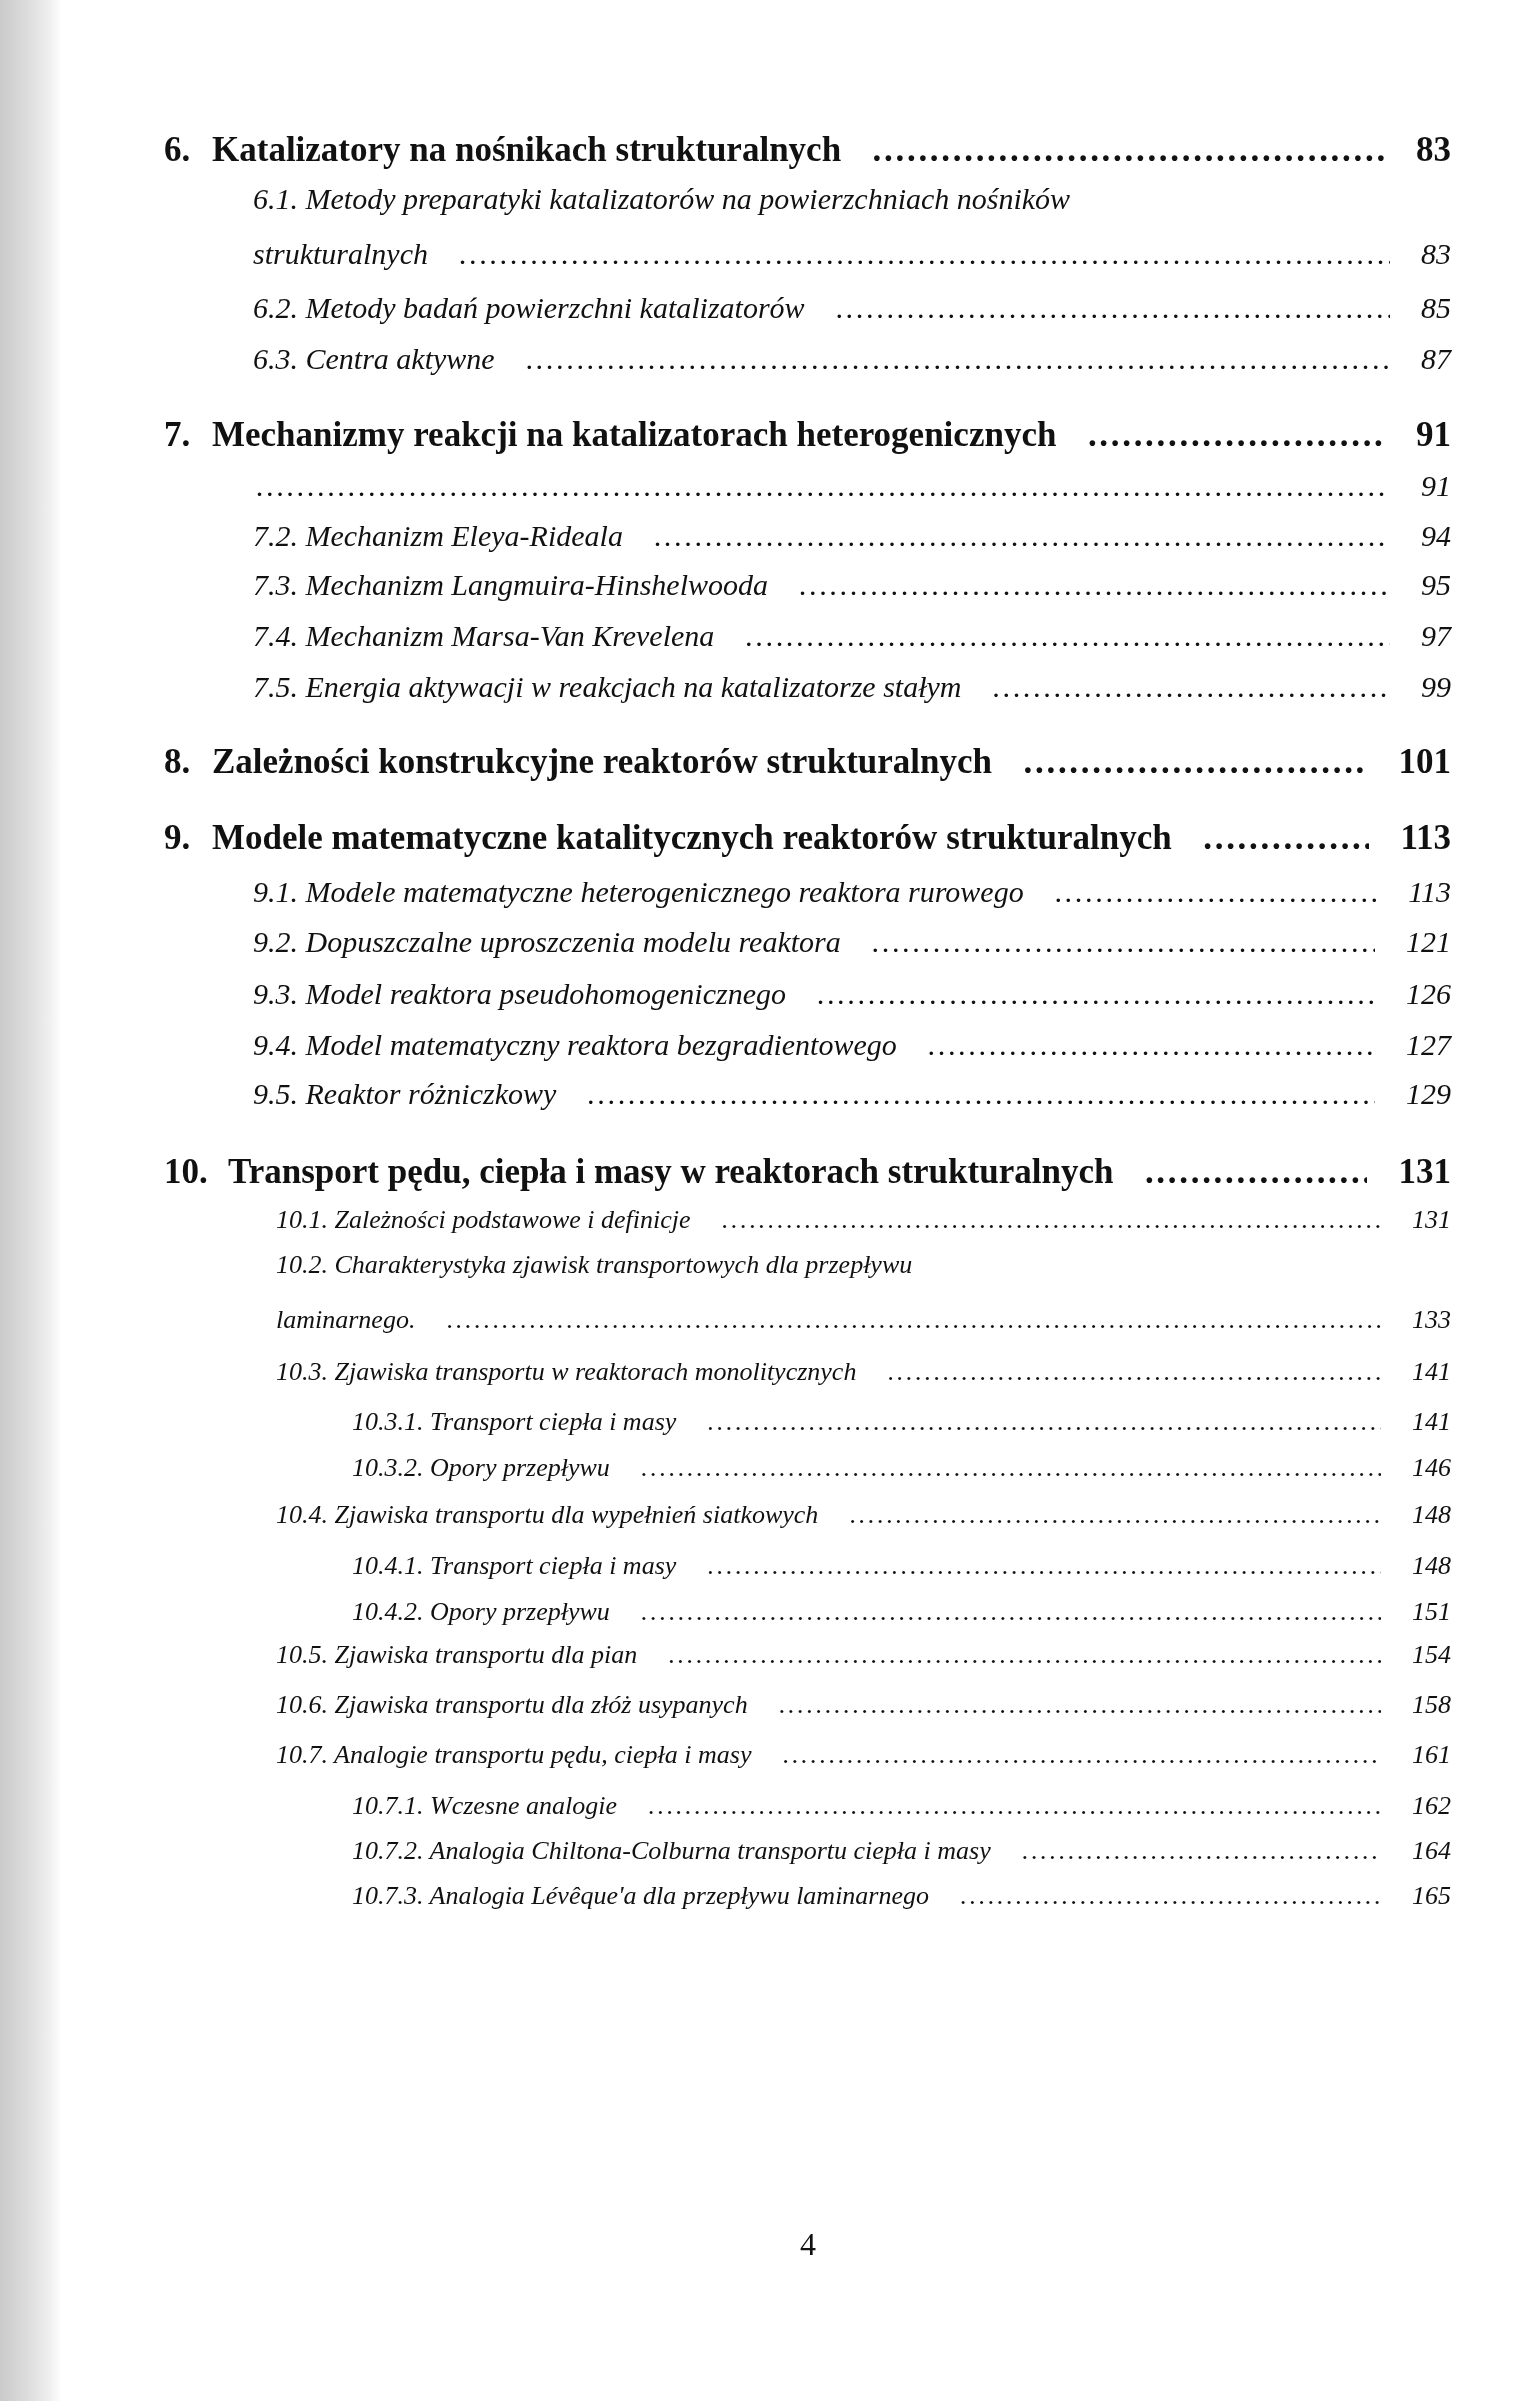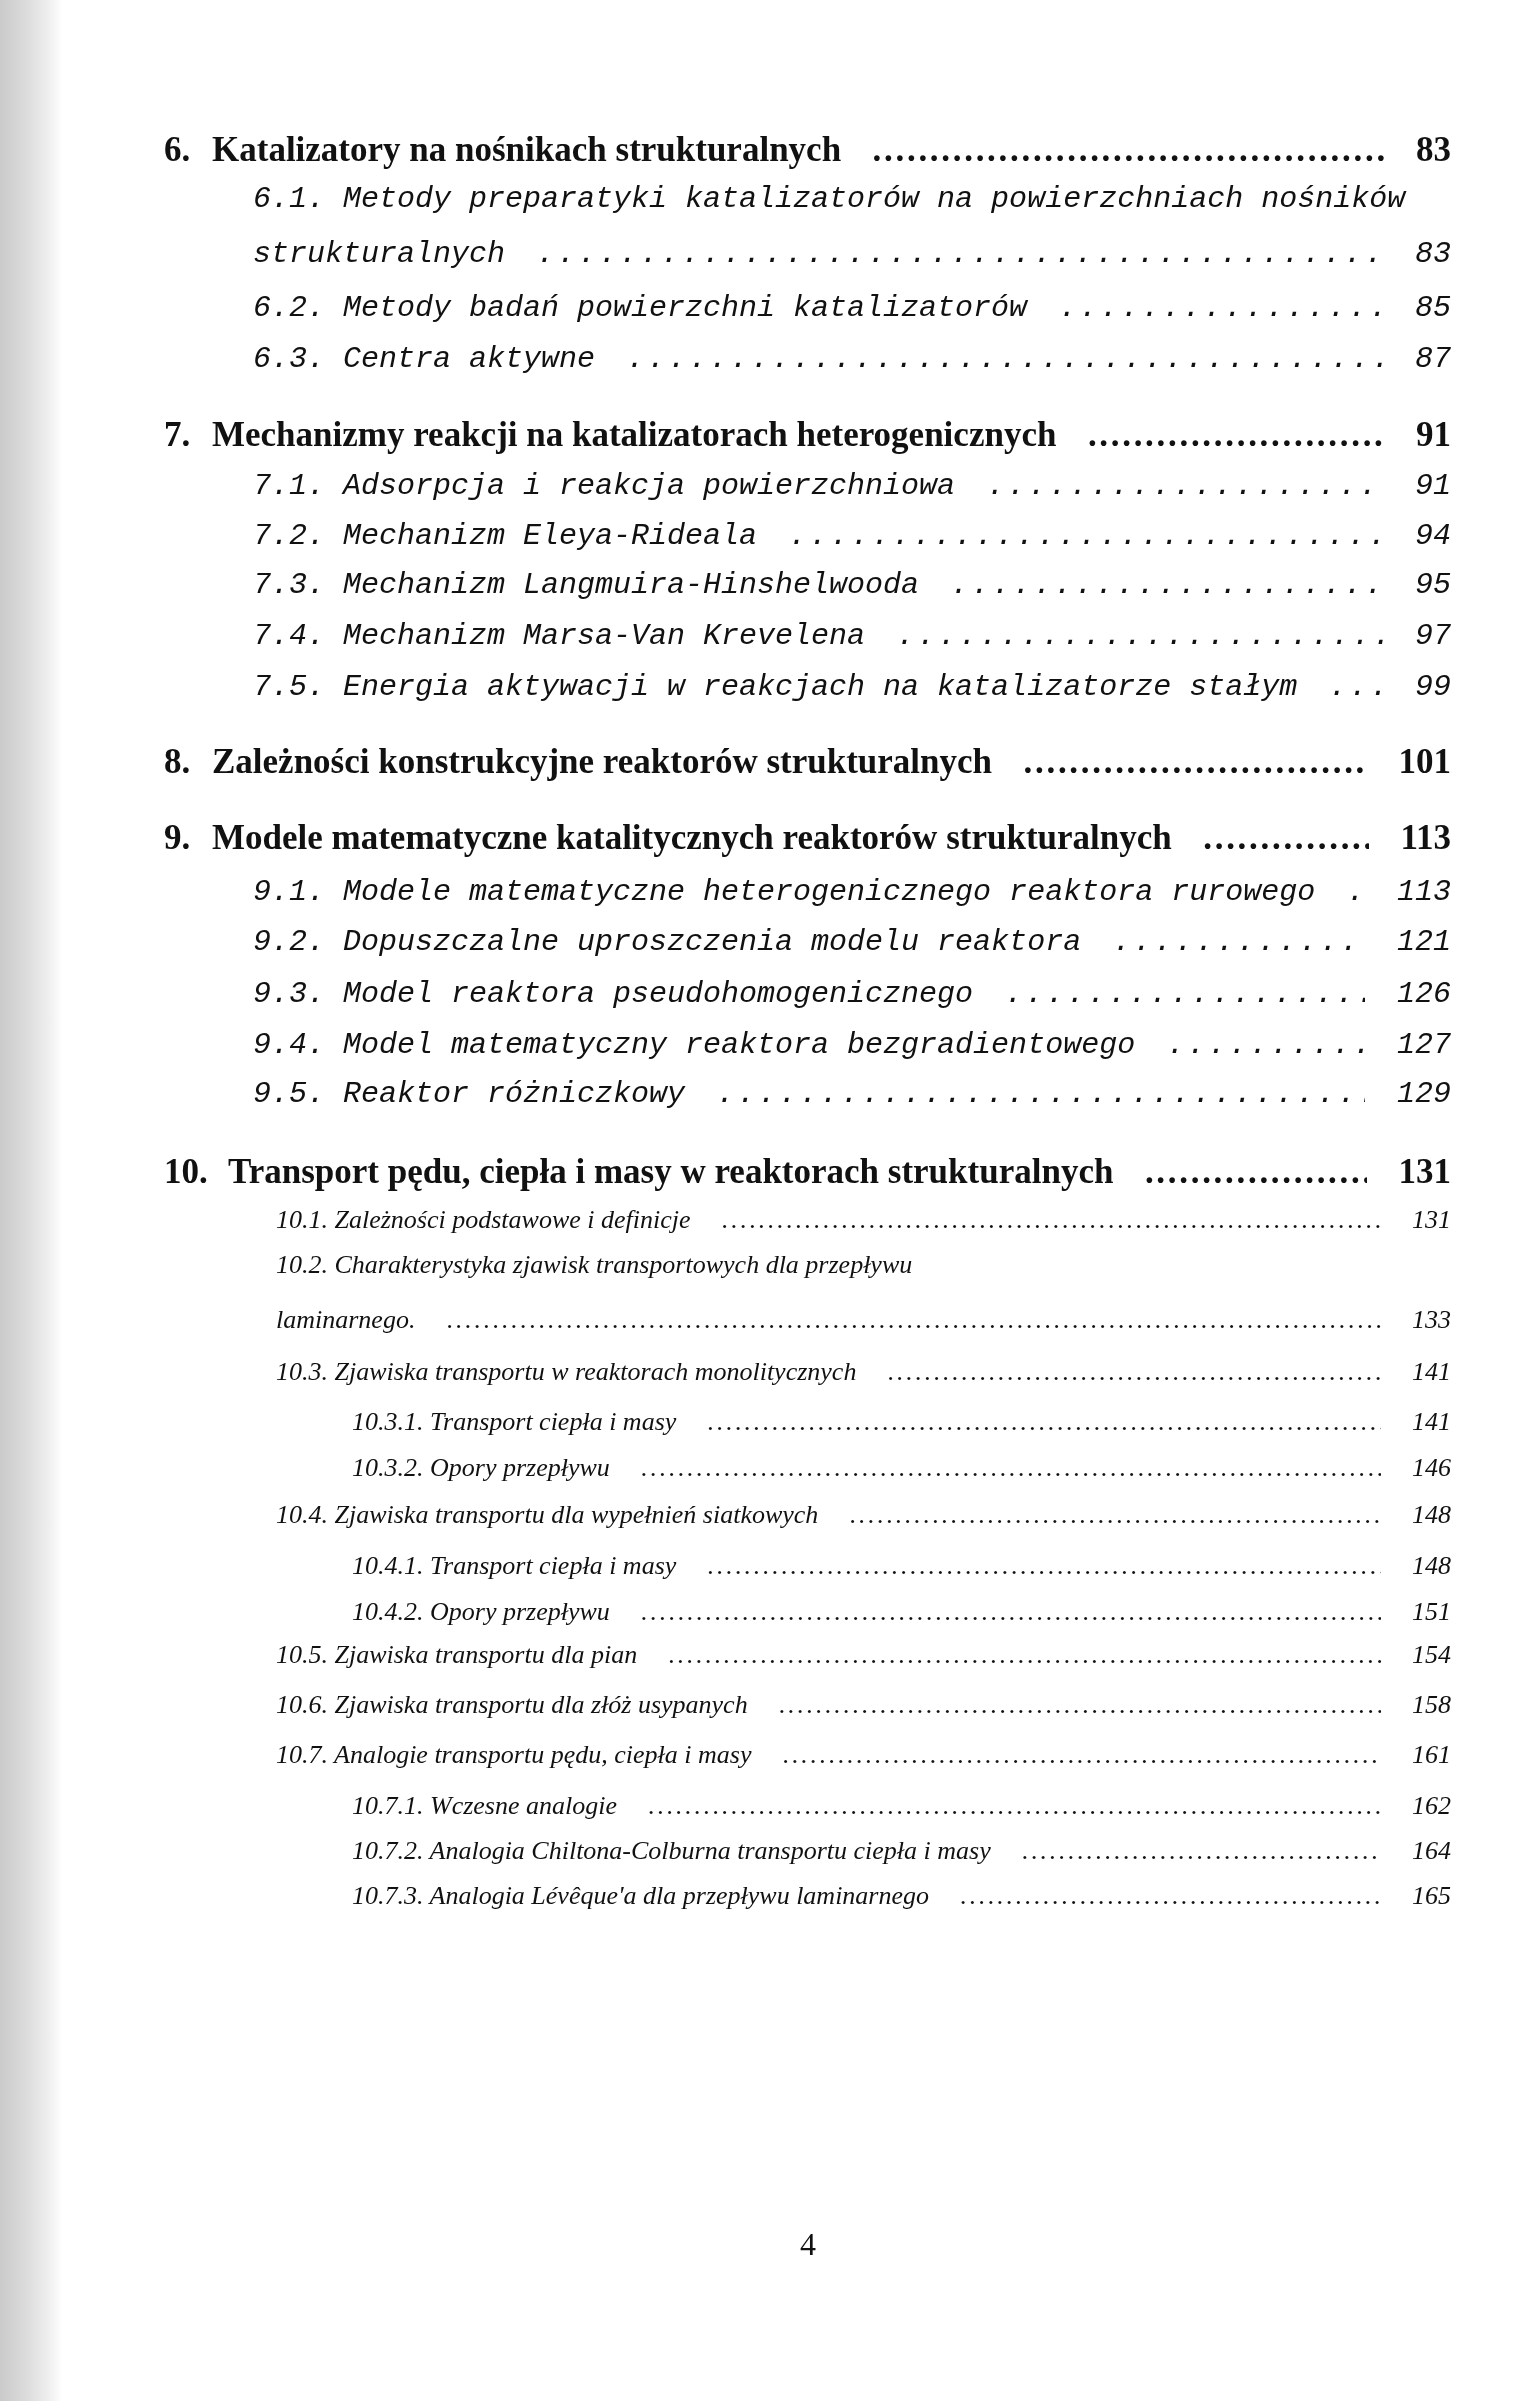--- a/index.html
+++ b/index.html
@@ -8,21 +8,21 @@
   .scanedge { position:absolute; left:0; top:0; width:62px; height:2401px;
      background:linear-gradient(to right,#bdbdbd 0%,#d4d4d4 45%,#ececec 80%,#fff 100%); opacity:.8; }
   .line { position:absolute; display:flex; align-items:baseline; white-space:nowrap;gap:28px; }
   .line .t { flex:0 0 auto; }
   .line .dots { flex:1 1 auto; overflow:hidden; margin:0 3.5px; letter-spacing:2.7px; }
   .line .dots::before { content:"........................................................................................................................................................................................................................................................................................................"; }
   .line .p { flex:0 0 auto;margin-top:6px; }
   .h { left:164px; width:1287px; font-weight:bold; font-size:35px; }
   .h .num { display:inline-block; width:48px; }
   .h.h10 .num { width:64px; }
-  .s { left:253px; width:1198px; font-style:italic; font-size:30px;font-family:Liberation Mono, monospace; }
+  .s { left:253px; width:1198px; font-style:italic; font-size:30px; }
   .s10 { left:276px; width:1175px; font-style:italic; font-size:26px; }
   .ss10 { left:352px; width:1099px; font-style:italic; font-size:26px;align-items:flex-end; }
   .pagenum { position:absolute; left:800px; top:2226px; font-size:32px; }
 </style>
 </head>
 <body>
 
 <div class="scanedge"></div>
 
 <div>
@@ -50,21 +50,20 @@
     <span class="dots"></span>
     <span class="p">87</span>
   </div>
 
   <div class="line h" style="top:409px">
     <span class="t"><span class="num">7.</span><span>Mechanizmy reakcji na katalizatorach heterogenicznych</span></span>
     <span class="dots"></span>
     <span class="p">91</span>
   </div>
   <div class="line s" style="top:463px">
-    <span class="t">7.1. Adsorpcja i reakcja powierzchniowa</span>
     <span class="dots"></span>
     <span class="p">91</span>
   </div>
   <div class="line s" style="top:513px">
     <span class="t">7.2. Mechanizm Eleya-Rideala</span>
     <span class="dots"></span>
     <span class="p">94</span>
   </div>
   <div class="line s" style="top:562px">
     <span class="t">7.3. Mechanizm Langmuira-Hinshelwooda</span>

